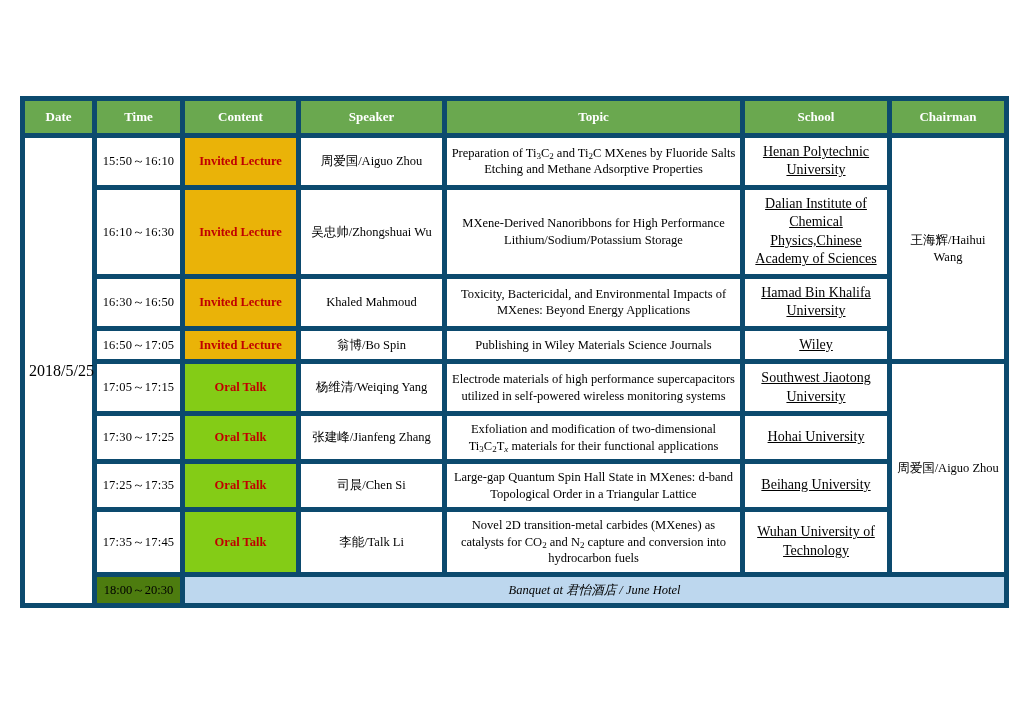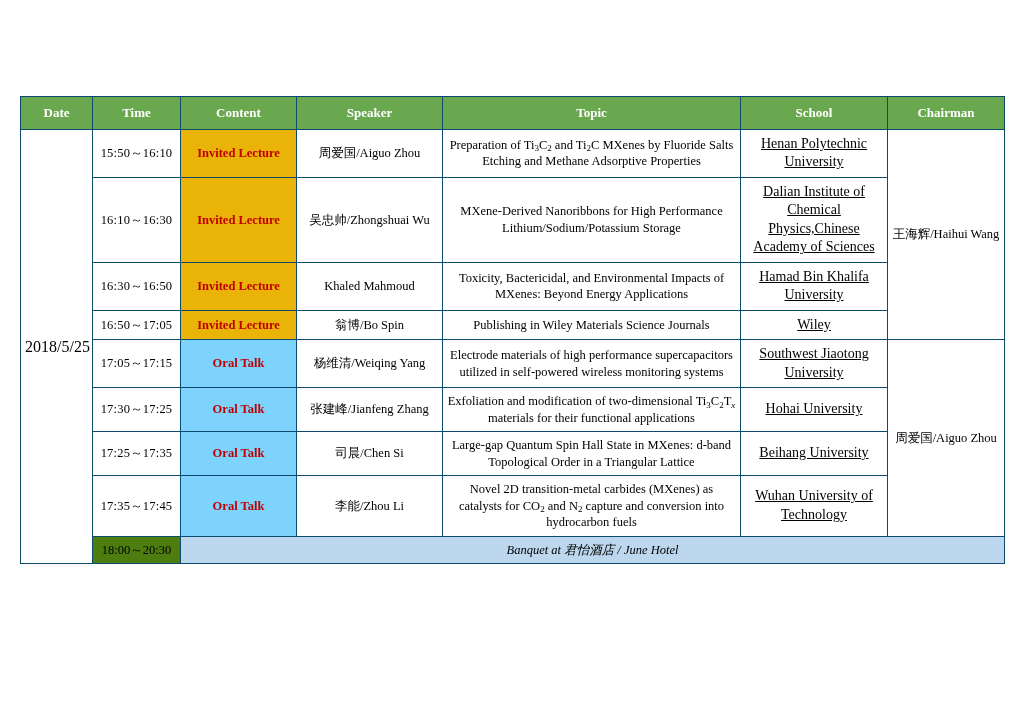--- a/index.html
+++ b/index.html
@@ -22,21 +22,21 @@
   table.schedule {
     position: absolute;
     left: 20px;
     top: 96px;
     width: 984px;
     border-collapse: collapse;
     table-layout: fixed;
     font-size: 12.5px;
   }
   table.schedule td, table.schedule th {
-    border: 1px solid #0c4a6e;
+    border: 5px solid #0c4a6e;
     padding: 5px 4px;
     text-align: center;
     vertical-align: middle;
     line-height: 1.32;
   }
   thead th {
     background: #6aa84f;
     color: #ffffff;
     font-weight: bold;
     font-size: 13px;
@@ -58,21 +58,21 @@
     font-size: 12.5px;
     letter-spacing: 0.2px;
   }
   td.content-invited {
     background: #eab308;
     color: #c00000;
     font-weight: bold;
     font-size: 12.5px;
   }
   td.content-oral {
-    background: #7dd3fc;
+    background: #84cc16;
     color: #c00000;
     font-weight: bold;
     font-size: 12.5px;
   }
   td.speaker-cell { font-size: 12.5px; }
   td.topic-cell   { font-size: 12.5px; }
   td.school-cell  { font-size: 14px; text-decoration: underline; }
   td.chair-cell   { font-size: 12.5px; }
   td.banquet-cell {
     background: #bdd7ee;
@@ -169,21 +169,21 @@
         <td class="time-cell">17:25～17:35</td>
         <td class="content-oral">Oral Talk</td>
         <td class="speaker-cell">司晨/Chen Si</td>
         <td class="topic-cell">Large-gap Quantum Spin Hall State in MXenes: d-band Topological Order in a Triangular Lattice</td>
         <td class="school-cell">Beihang University</td>
       </tr>
 
       <tr>
         <td class="time-cell">17:35～17:45</td>
         <td class="content-oral">Oral Talk</td>
-        <td class="speaker-cell">李能/Zhou Li</td>
+        <td class="speaker-cell">李能/Talk Li</td>
         <td class="topic-cell">Novel 2D transition-metal carbides (MXenes) as catalysts for CO<sub>2</sub> and N<sub>2</sub> capture and conversion into hydrocarbon fuels</td>
         <td class="school-cell">Wuhan University of Technology</td>
       </tr>
 
       <tr>
         <td class="banquet-time">18:00～20:30</td>
         <td class="banquet-cell" colspan="5">Banquet at 君怡酒店 / June Hotel</td>
       </tr>
 
     </tbody>

